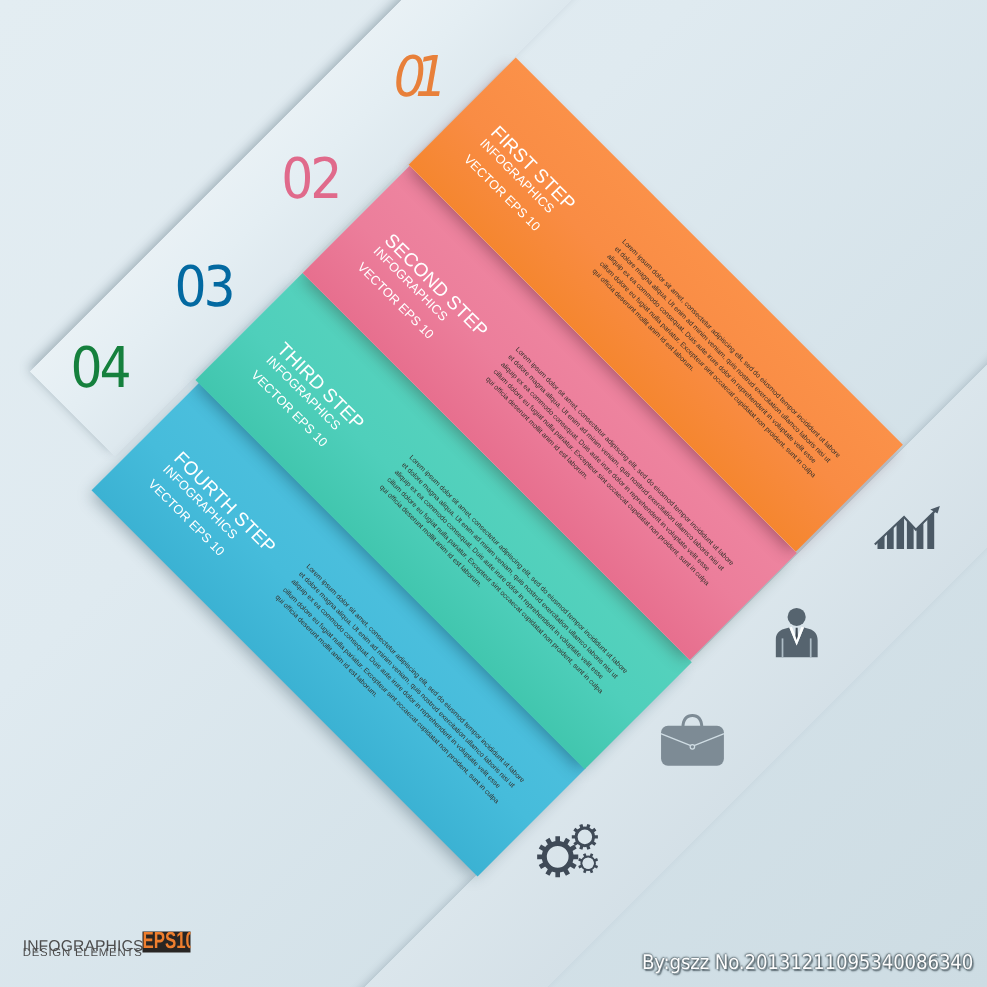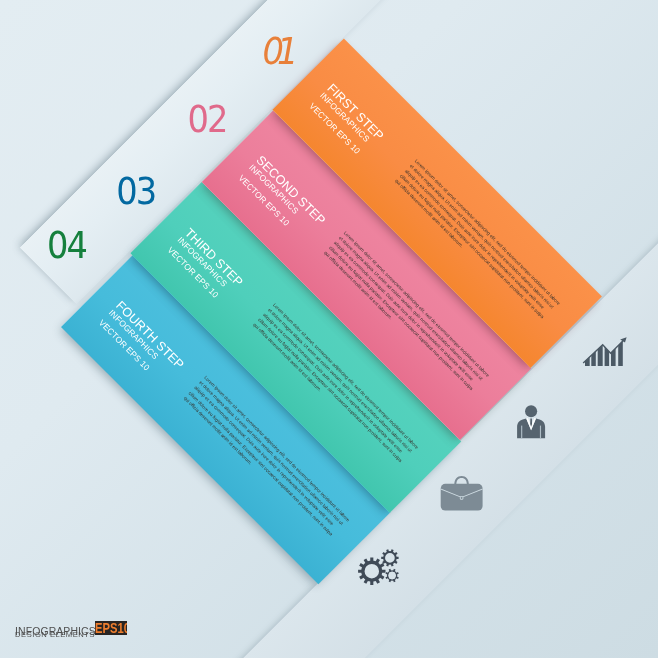--- a/index.html
+++ b/index.html
@@ -190,13 +190,14 @@
     <div id="footer-line1">
       <span id="footer-title">INFOGRAPHICS</span>
       <span id="footer-badge">
           <span>EPS10</span>
         </span>
     </div>
     <div id="footer-line2">DESIGN ELEMENTS</div>
   </div>
 
 
+  <div id="credit">By:gszz No.20131211095340086340</div>
 </div>
 
 </body></html>

